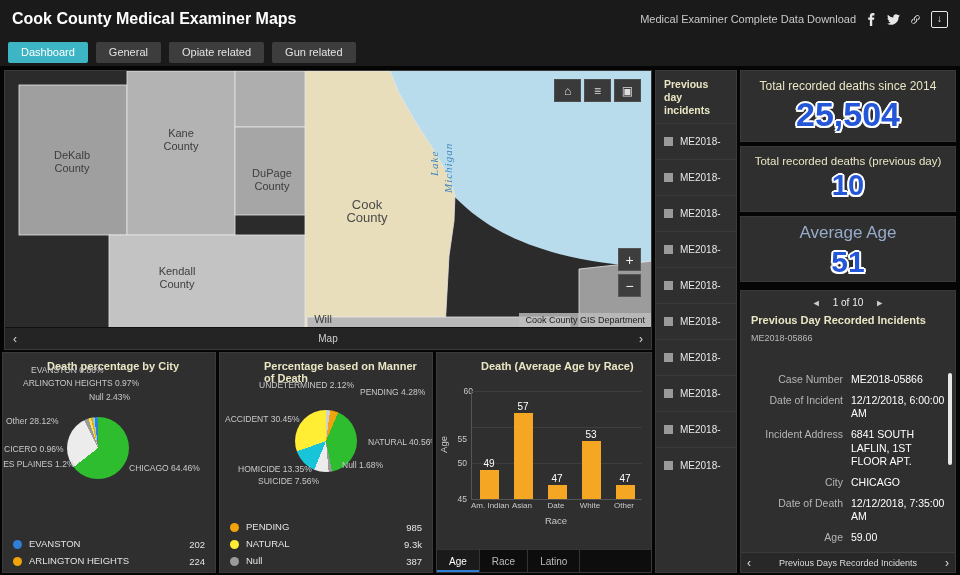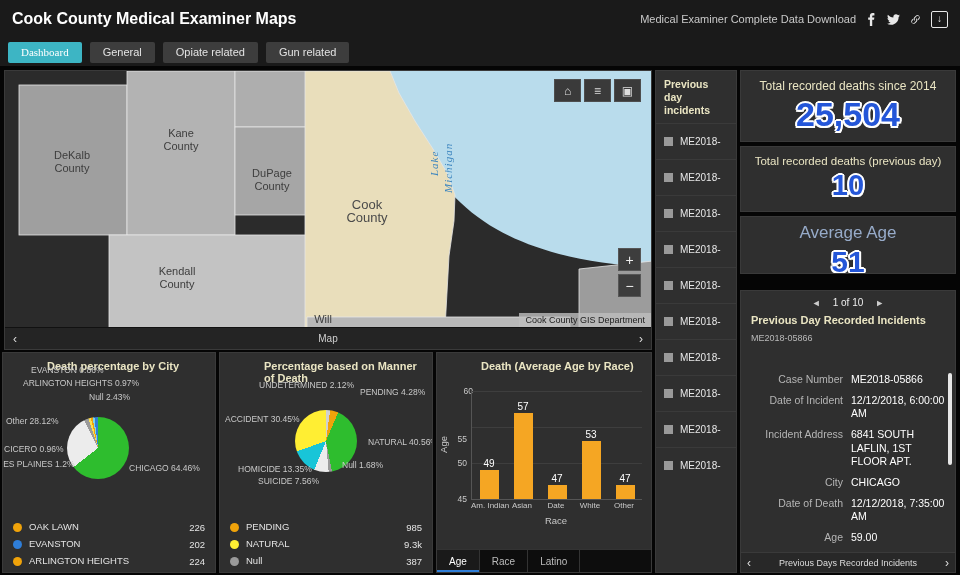--- a/index.html
+++ b/index.html
@@ -12,21 +12,21 @@
   .header-right{margin-left:auto;display:flex;align-items:center;gap:9px;}
   .header-link{font-size:11px;color:#c9c9c9;}
   .hicon{width:13px;height:13px;display:block;fill:#e8e8e8;}
   .dl-box{width:15px;height:15px;border:1.5px solid #e8e8e8;border-radius:2px;display:flex;
           align-items:center;justify-content:center;color:#e8e8e8;font-size:10px;line-height:1;}
   
   .tabbar{position:absolute;left:0;top:38px;width:960px;height:28px;background:#1a1a1a;
           display:flex;align-items:center;padding:0 8px;gap:8px;box-sizing:border-box;}
   .tab{height:21px;padding:0 13px;display:flex;align-items:center;font-size:11px;color:#e3e3e3;
        background:#3d3d3d;border-radius:2px;cursor:pointer;white-space:nowrap;}
-  .tab.active{background:#3db5c4;color:#fff;font-family:Liberation Serif, serif;}
+  .tab.active{background:#3db5c4;color:#fff;}
   
   .panel{position:absolute;background:#2f2f2f;border:1px solid #3a3a3a;box-sizing:border-box;overflow:hidden;}
   .panel-title{font-size:11px;font-weight:700;color:#eae5c3;}
   
   #map-panel{left:4px;top:70px;width:648px;height:280px;background:#282828;}
   .map-view{position:absolute;left:0;top:0;right:0;bottom:22px;overflow:hidden;}
   .map-tools{position:absolute;top:8px;right:10px;display:flex;gap:3px;}
   .map-tool{width:25px;height:21px;background:#3a3a3a;border:1px solid #4e4e4e;color:#ddd;
             font-size:12px;display:flex;align-items:center;justify-content:center;cursor:pointer;}
   .zoom-ctrl{position:absolute;right:10px;bottom:30px;display:flex;flex-direction:column;gap:3px;}
@@ -71,21 +71,21 @@
   .chart-tab.active{color:#fff;box-shadow:inset 0 -2px 0 #2f7ed8;background:#1a1a1a;}
   
   #incidents{left:655px;top:70px;width:82px;height:503px;}
   .inc-title{padding:7px 8px 6px;font-size:10.5px;font-weight:700;color:#eae5c3;line-height:1.25;}
   .inc-row{height:35px;display:flex;align-items:center;gap:7px;padding:0 8px;
            border-top:1px solid #3a3a3a;font-size:10px;color:#e8e8e8;cursor:pointer;}
   .inc-sq{width:9px;height:9px;background:#9a9a9a;flex:none;}
   
   #stat1{left:740px;top:70px;width:216px;height:72px;}
   #stat2{left:740px;top:146px;width:216px;height:66px;}
-  #stat3{left:740px;top:216px;width:216px;height:58px;}
+  #stat3{left:740px;top:216px;width:216px;height:66px;}
   .stat-label{text-align:center;padding-top:8px;font-size:12px;color:#eae5c3;}
   #stat2 .stat-label{font-size:11.5px;}
   #stat3 .stat-label{font-size:17px;color:#97abc9;padding-top:6px;}
   .stat-value{text-align:center;font-weight:700;color:#2456d8;margin-top:2px;
     text-shadow:-1.5px -1.5px 0 #fff,1.5px -1.5px 0 #fff,-1.5px 1.5px 0 #fff,1.5px 1.5px 0 #fff,
                 0 -2px 0 #fff,0 2px 0 #fff,-2px 0 0 #fff,2px 0 0 #fff;}
   #stat1 .stat-value{font-size:34px;}
   #stat2 .stat-value{font-size:29px;}
   #stat3 .stat-value{font-size:30px;}
   
@@ -179,25 +179,20 @@
     <div class="pie" style="left: 64px; top: 64px; background: conic-gradient(rgb(46, 189, 46) 0%, rgb(46, 189, 46) 64.46%, rgb(236, 236, 236) 64.46%, rgb(236, 236, 236) 92.58%, rgb(154, 154, 154) 92.58%, rgb(154, 154, 154) 95.01%, rgb(255, 224, 77) 95.01%, rgb(255, 224, 77) 96.21%, rgb(240, 163, 10) 96.21%, rgb(240, 163, 10) 97.18%, rgb(127, 212, 232) 97.18%, rgb(127, 212, 232) 98.14%, rgb(47, 126, 216) 98.14%, rgb(47, 126, 216) 99%);"></div>
     <span class="callout" style="left:28px;top:12px;">EVANSTON 0.86%</span>
     <span class="callout" style="left:20px;top:25px;">ARLINGTON HEIGHTS 0.97%</span>
     <span class="callout" style="left:86px;top:39px;">Null 2.43%</span>
     <span class="callout" style="left:3px;top:63px;">Other 28.12%</span>
     <span class="callout" style="left:1px;top:91px;">CICERO 0.96%</span>
     <span class="callout" style="left:-6px;top:106px;">DES PLAINES 1.2%</span>
     <span class="callout" style="left:126px;top:110px;">CHICAGO 64.46%</span>
     <div class="legend">
       <div class="legend-row">
-        <span class="dot" style="background: rgb(240, 163, 10);"></span>
-        <span class="legend-label">OAK LAWN</span>
-        <span class="legend-val">226</span>
-      </div>
-      <div class="legend-row">
         <span class="dot" style="background: rgb(47, 126, 216);"></span>
         <span class="legend-label">EVANSTON</span>
         <span class="legend-val">202</span>
       </div>
       <div class="legend-row">
         <span class="dot" style="background: rgb(240, 163, 10);"></span>
         <span class="legend-label">ARLINGTON HEIGHTS</span>
         <span class="legend-val">224</span>
       </div>
     </div>

